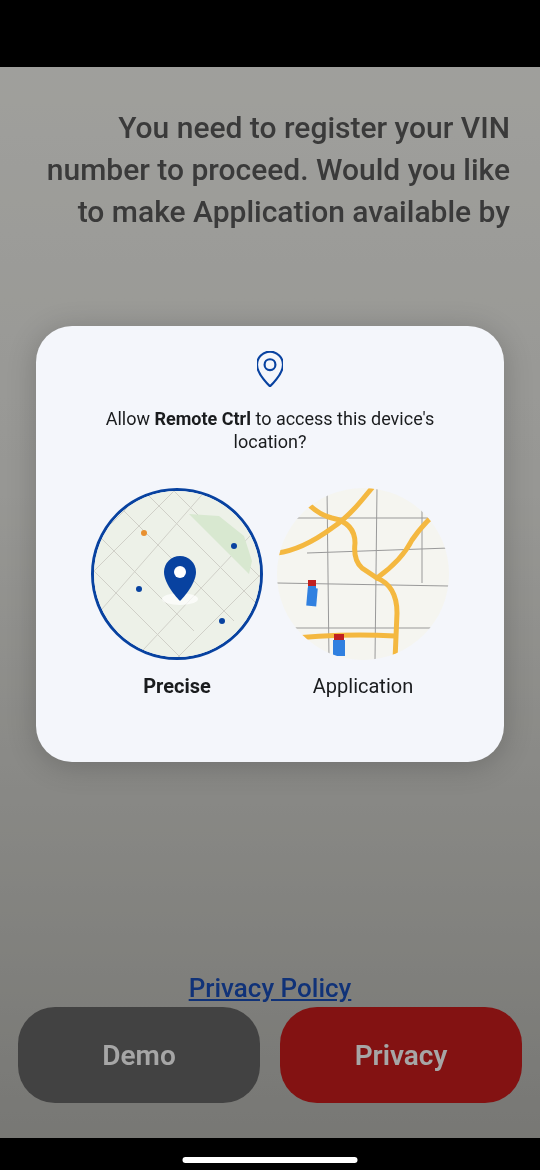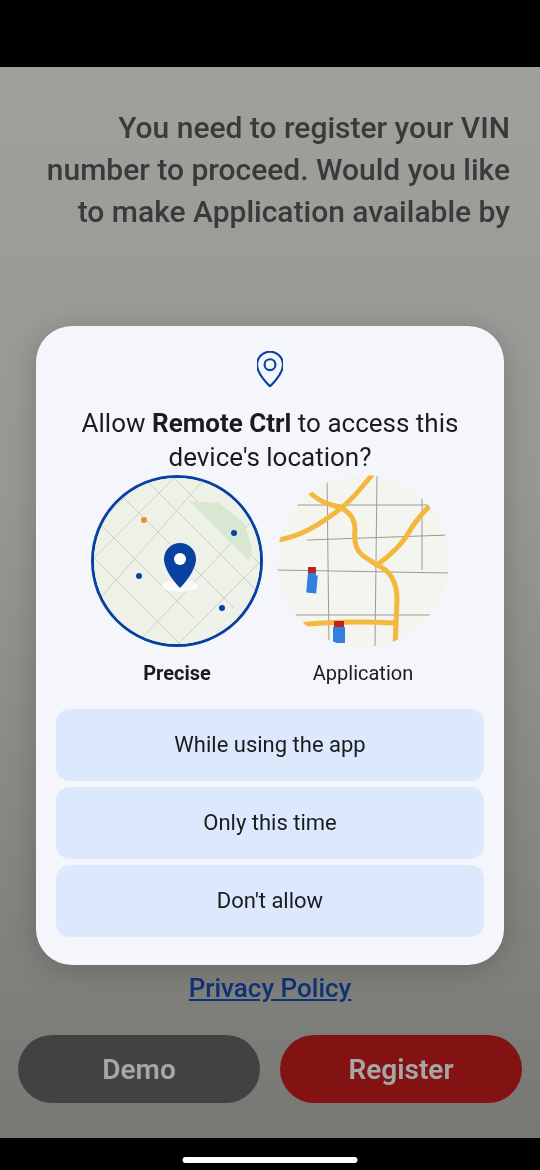--- a/index.html
+++ b/index.html
@@ -47,21 +47,21 @@
     .bottom-buttons {
       position: absolute;
       bottom: 35px;
       left: 18px;
       right: 18px;
       display: flex;
       gap: 20px;
     }
     .btn-demo, .btn-register {
       flex: 1;
-      height: 68px;
+      height: 96px;
       border-radius: 37px;
       display: flex;
       align-items: center;
       justify-content: center;
       font-size: 28px;
       font-weight: 600;
     }
     .btn-demo {
       background: #666;
       color: #fff;
@@ -85,34 +85,35 @@
       padding: 25px 18px 28px;
       box-shadow: 0 4px 30px rgba(0,0,0,0.2);
     }
     .modal-pin {
       display: flex;
       justify-content: center;
       margin-bottom: 20px;
     }
     .modal-title {
       text-align: center;
-      font-size: 26px;
+      font-size: 18px;
       line-height: 1.3;
       color: #1a1c1e;
       padding: 0 18px;
+      margin-bottom: 34px;
       font-weight: 400;
     }
     .modal-title b {
       font-weight: 700;
     }
     .location-options {
       display: flex;
       justify-content: space-around;
       padding: 0 30px;
-      margin-bottom: 24px;
+      margin-bottom: 36px;
     }
     .location-option {
       display: flex;
       flex-direction: column;
       align-items: center;
       gap: 14px;
     }
     .map-circle {
       width: 172px;
       height: 172px;
@@ -174,21 +175,21 @@
 
 <div class="screen">
   <div class="bg-content">
     <div class="bg-heading">You need to register your VIN number to proceed. Would you like to make Application available by</div>
   </div>
 
   <div class="privacy-link">Privacy Policy</div>
 
   <div class="bottom-buttons">
     <div class="btn-demo">Demo</div>
-    <div class="btn-register">Register</div>
+    <div class="btn-register">Privacy</div>
   </div>
 
   <div class="dim-overlay"></div>
 
   <div class="modal">
     <div class="modal-pin">
       <svg width="26" height="36" viewBox="0 0 24 32">
         <path d="M12 0 C5.4 0 0 5.4 0 12 C0 21 12 32 12 32 C12 32 24 21 24 12 C24 5.4 18.6 0 12 0 Z M12 17 C9.2 17 7 14.8 7 12 C7 9.2 9.2 7 12 7 C14.8 7 17 9.2 17 12 C17 14.8 14.8 17 12 17 Z" fill="none" stroke="#0842a0" stroke-width="2"></path>
       </svg>
     </div>
@@ -255,21 +256,16 @@
               <path d="M 56 152 L 68 152 L 68 168 L 56 168 Z" fill="#3080e0"></path>
               <rect x="57" y="146" width="10" height="6" fill="#c02020"></rect>
               <rect x="57" y="152" width="10" height="5" fill="#3080e0"></rect>
             </svg>
           </div>
         </div>
         <div class="option-label">Application</div>
       </div>
     </div>
 
-    <div class="perm-buttons">
-      <button class="perm-btn">While using the app</button>
-      <button class="perm-btn">Only this time</button>
-      <button class="perm-btn">Don't allow</button>
-    </div>
   </div>
 </div>
 
 <div class="home-indicator"></div>
 
 </body></html>

